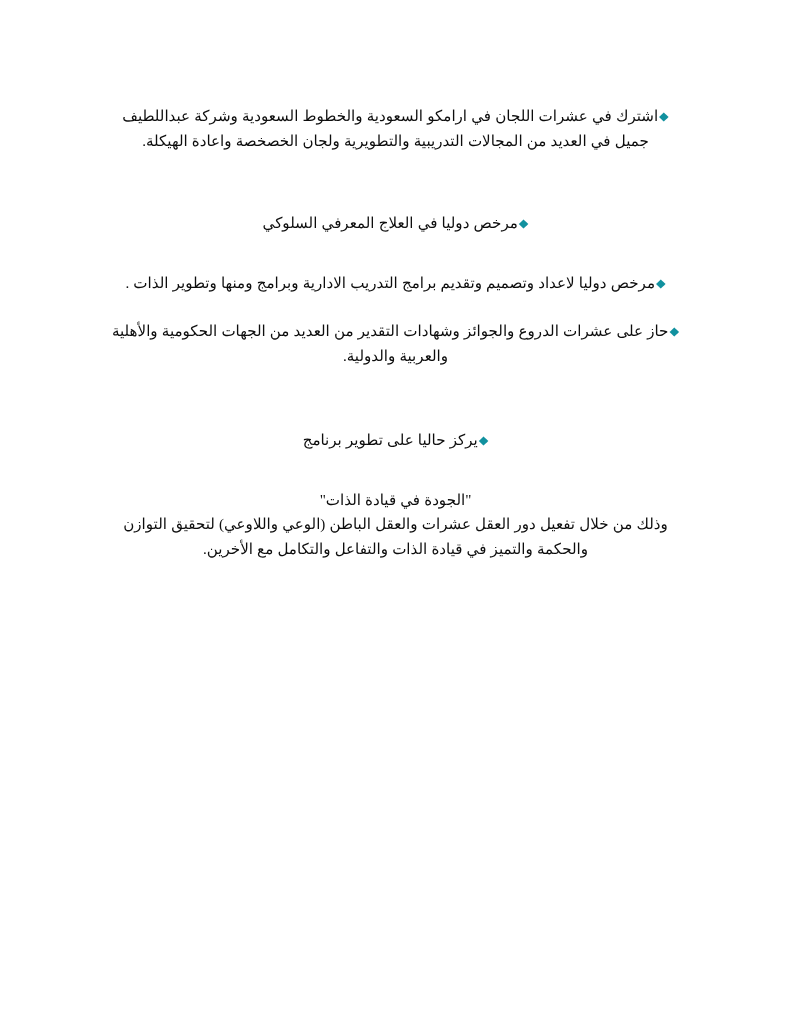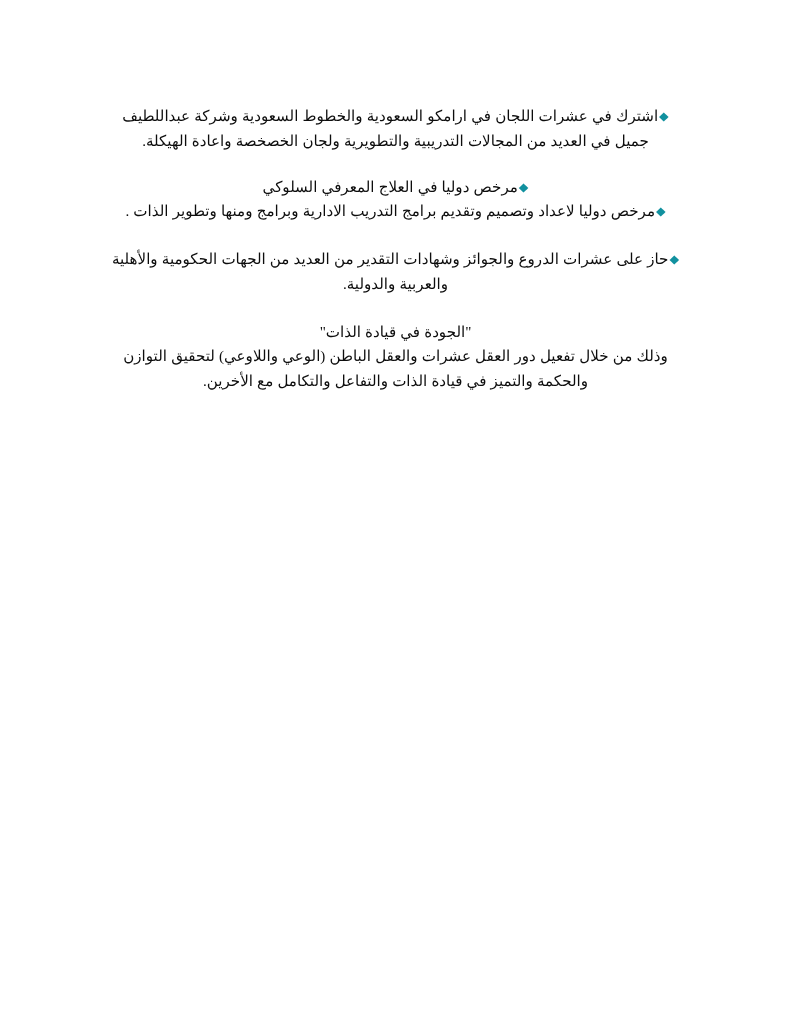--- a/index.html
+++ b/index.html
@@ -56,21 +56,21 @@
     font-size: 12.5px;
     line-height: 1;
     display: inline-block;
     vertical-align: 1.5px;
     margin-left: 1px;
     transform: scaleY(0.95);
   }
   .gap-md { height: 22px; }
   .gap-lg { height: 24px; }
 
-  .tight { line-height: 24px; }
+  .tight { line-height: 24px; margin-top: 36px; }
 </style>
 </head>
 <body>
 
 <div class="page">
   <div class="content">
 
     <div class="block">
       <p class="para"><span class="bullet-mark">◆</span><span>اشترك في عشرات اللجان في ارامكو السعودية والخطوط السعودية وشركة عبداللطيف جميل في العديد من المجالات التدريبية والتطويرية ولجان الخصخصة واعادة الهيكلة.</span></p>
     </div>
@@ -88,20 +88,23 @@
 
     <div class="gap-lg"></div>
 
     <div class="block">
       <p class="para"><span class="bullet-mark">◆</span><span>حاز على عشرات الدروع والجوائز وشهادات التقدير من العديد من الجهات الحكومية والأهلية والعربية والدولية.</span></p>
     </div>
 
 
     <div class="gap-lg"></div>
 
+    <div class="block">
+      <p class="para tight"><span class="bullet-mark">◆</span><span>يركز حاليا على تطوير برنامج</span></p>
+    </div>
 
     <div class="block">
       <p class="para tight"><span>"الجودة في قيادة الذات"</span></p>
     </div>
 
     <div class="block">
       <p class="para"><span>وذلك من خلال تفعيل دور العقل عشرات والعقل الباطن (الوعي واللاوعي) لتحقيق التوازن والحكمة والتميز في قيادة الذات والتفاعل والتكامل مع الأخرين.</span></p>
     </div>
 
   </div>

